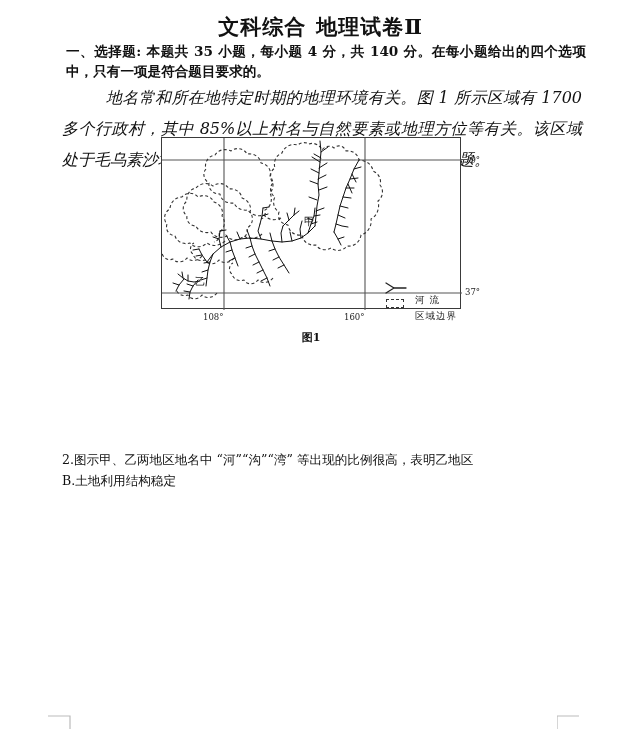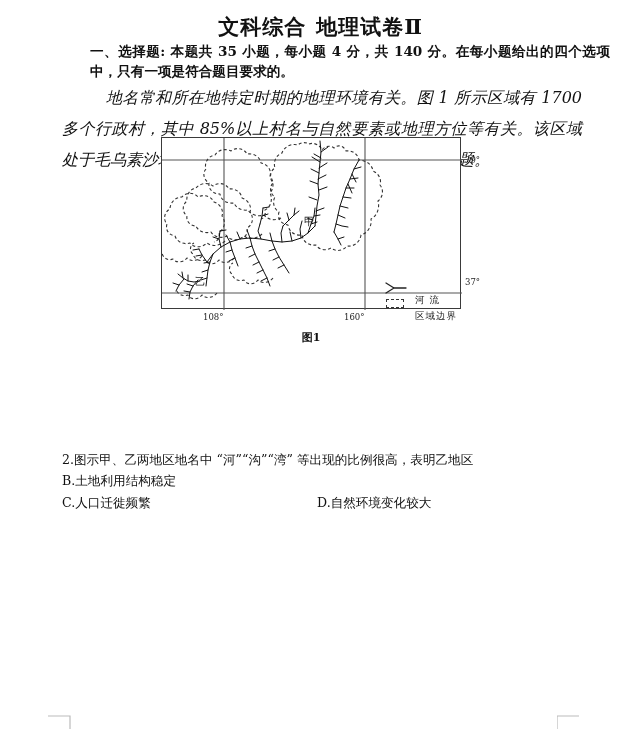--- a/index.html
+++ b/index.html
@@ -40,21 +40,20 @@
   .section-heading {
     position: absolute;
     top: 42px;
     left: 66px;
     width: 520px;
     font-size: 13.6px;
     font-weight: bold;
     line-height: 1.45;
     text-align: justify;
     font-family: "DejaVu Serif", "Liberation Serif", serif;
-    margin-left: 24px;
   }
 
   
   .stem {
     position: absolute;
     left: 62px;
     width: 520px;
     font-size: 16px;
     line-height: 1.95;
     text-align: justify;
@@ -85,21 +84,21 @@
   .map-svg { position: absolute; left: 0; top: 0; }
 
   .lat-label {
     position: absolute;
     font-size: 8.5px;
     font-family: "DejaVu Serif", "Liberation Serif", serif;
     color: #222;
     white-space: nowrap;
   }
   .lat-39 { left: 304px; top: 18px; }
-  .lat-37 { left: 304px; top: 140px; }
+  .lat-37 { left: 304px; top: 150px; }
 
   .lon-label {
     position: absolute;
     font-size: 8.5px;
     font-family: "DejaVu Serif", "Liberation Serif", serif;
     color: #222;
     white-space: nowrap;
   }
   .lon-108 { left: 42px; top: 175px; }
   .lon-110 { left: 183px; top: 175px; }
@@ -324,24 +323,20 @@
 
     <div class="fig-caption">图1</div>
   </div>
 
 
   <div class="question-block q2">
     <div class="q-stem">2.图示甲、乙两地区地名中 “河”“沟”“湾” 等出现的比例很高，表明乙地区</div>
     <div class="opt-row">
       <span class="opt">B.土地利用结构稳定</span>
     </div>
-    <div class="opt-row">
-      <span class="opt opt-c">C.人口迁徙频繁</span>
-      <span class="opt">D.自然环境变化较大</span>
-    </div>
   </div>
 
 
   <div class="crop crop-left">
     <svg width="36" height="16" viewBox="0 0 36 16">
       <path d="M0,3 L22,3 L22,16" fill="none" stroke="#bbbbbb" stroke-width="1.2"></path>
     </svg>
   </div>
   <div class="crop crop-right">
     <svg width="36" height="16" viewBox="0 0 36 16">

